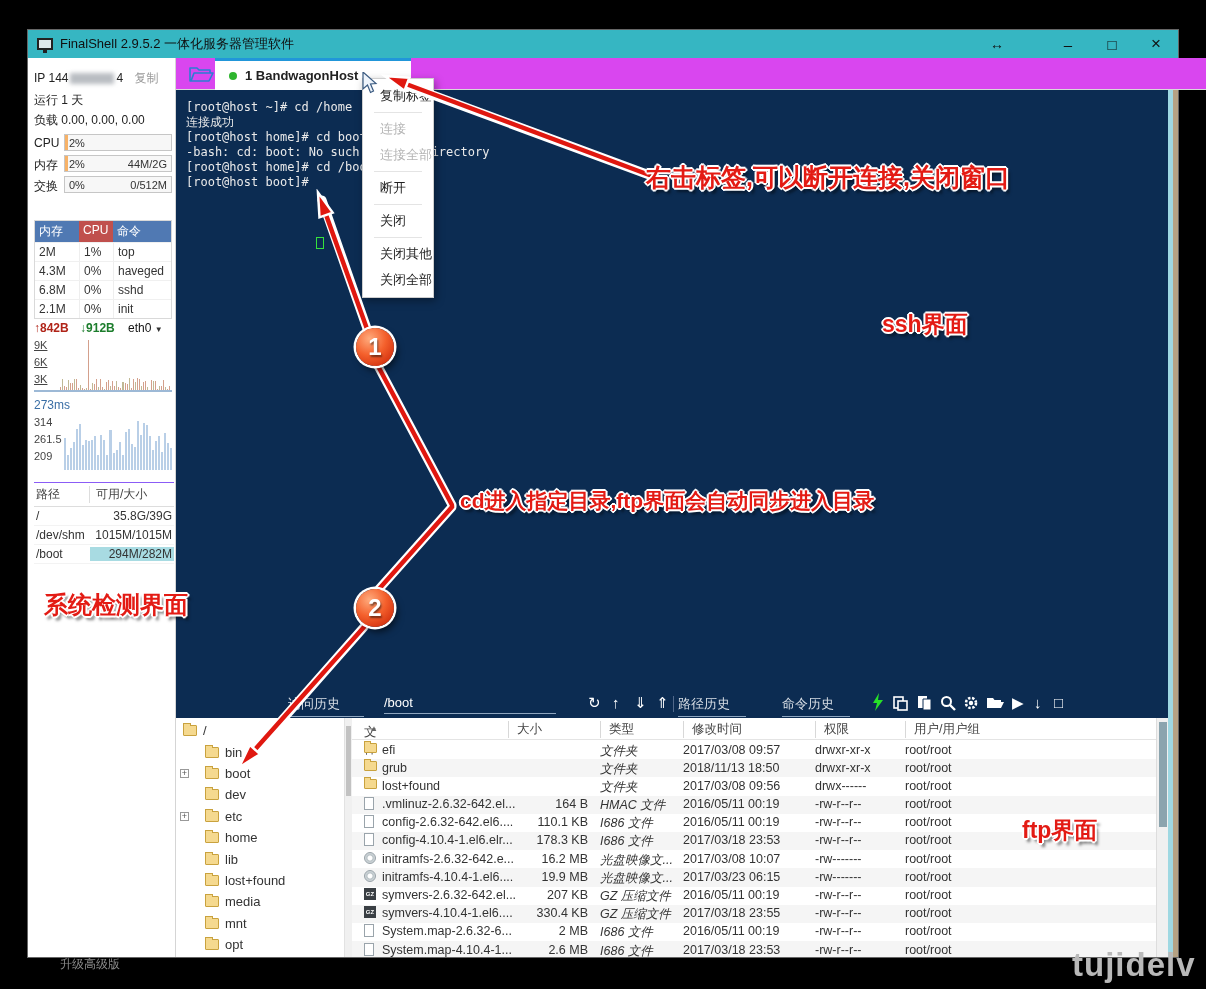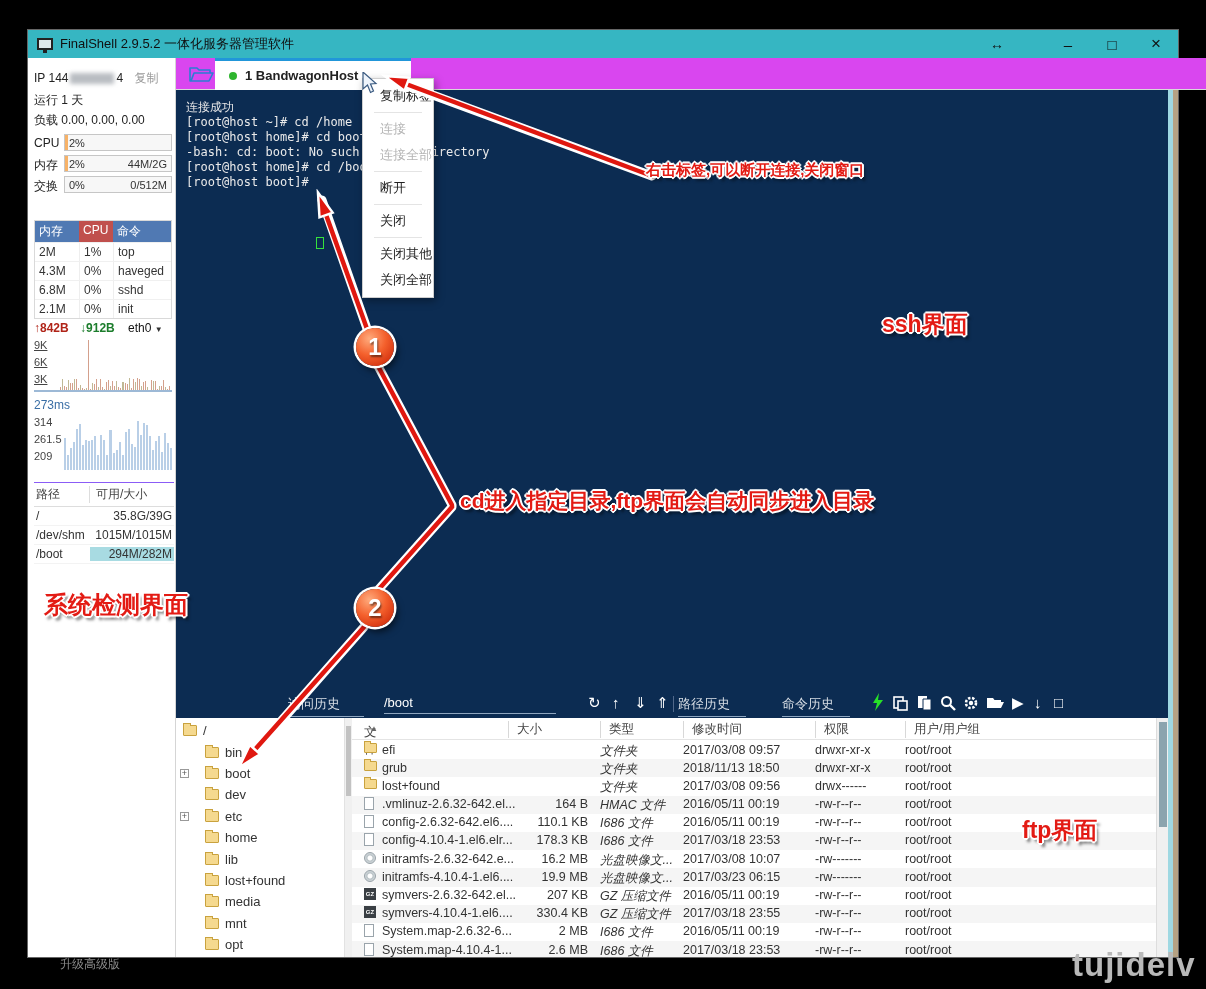--- a/index.html
+++ b/index.html
@@ -387,23 +387,23 @@
           <rect x="1" y="3" width="16" height="2.4" fill="#8a9094"></rect>
             <rect x="1" y="7" width="16" height="2.4" fill="#8a9094"></rect>
             <rect x="1" y="11" width="16" height="2.4" fill="#8a9094"></rect>
         </svg>
       </div>
     </div>
 
     <div class="term">
       <div class="term-pad">
 
+          <div class="tline">[root@host ~]# cd /home</div>
+
           <div class="tline">连接成功</div>
-
-          <div class="tline">[root@host ~]# cd /home</div>
 
           <div class="tline">[root@host home]# cd boot</div>
 
           <div class="tline">-bash: cd: boot: No such file or directory</div>
 
           <div class="tline">[root@host home]# cd /boot</div>
 
           <div class="tline">[root@host boot]# </div>
 
       </div>
@@ -721,21 +721,21 @@
       <path d="M378,366 L452,505"></path>
       <path d="M379,589 L452,507"></path>
       <path d="M364,627 L243,763" marker-end="url(#ah)"></path>
     </g>
   </svg>
 
   <svg class="cursor-arrow" style="left:362px;top:72px;" width="16" height="22" viewBox="0 0 16 22">
     <path d="M1,0 L1,17 L5.5,13 L8.5,20.5 L11.5,19 L8.5,12 L14,11.5 Z" fill="#eef4fb" stroke="#3a5a80" stroke-width="1.2"></path>
   </svg>
 
-  <div class="anno" style="left:646px;top:161px;font-size:15px;">右击标签,可以断开连接,关闭窗口</div>
+  <div class="anno" style="left:646px;top:161px;font-size:25px;">右击标签,可以断开连接,关闭窗口</div>
   <div class="anno" style="left:882px;top:309px;font-size:23px;">ssh界面</div>
   <div class="anno" style="left:460px;top:487px;font-size:21px;">cd进入指定目录,ftp界面会自动同步进入目录</div>
   <div class="anno" style="left:44px;top:589px;font-size:24px;">系统检测界面</div>
   <div class="anno" style="left:1022px;top:815px;font-size:23px;">ftp界面</div>
   <div class="badge" style="left:356px;top:328px;">1</div>
   <div class="badge" style="left:356px;top:589px;">2</div>
 
   <div class="watermark">tujidelv</div>
 </div>
 

